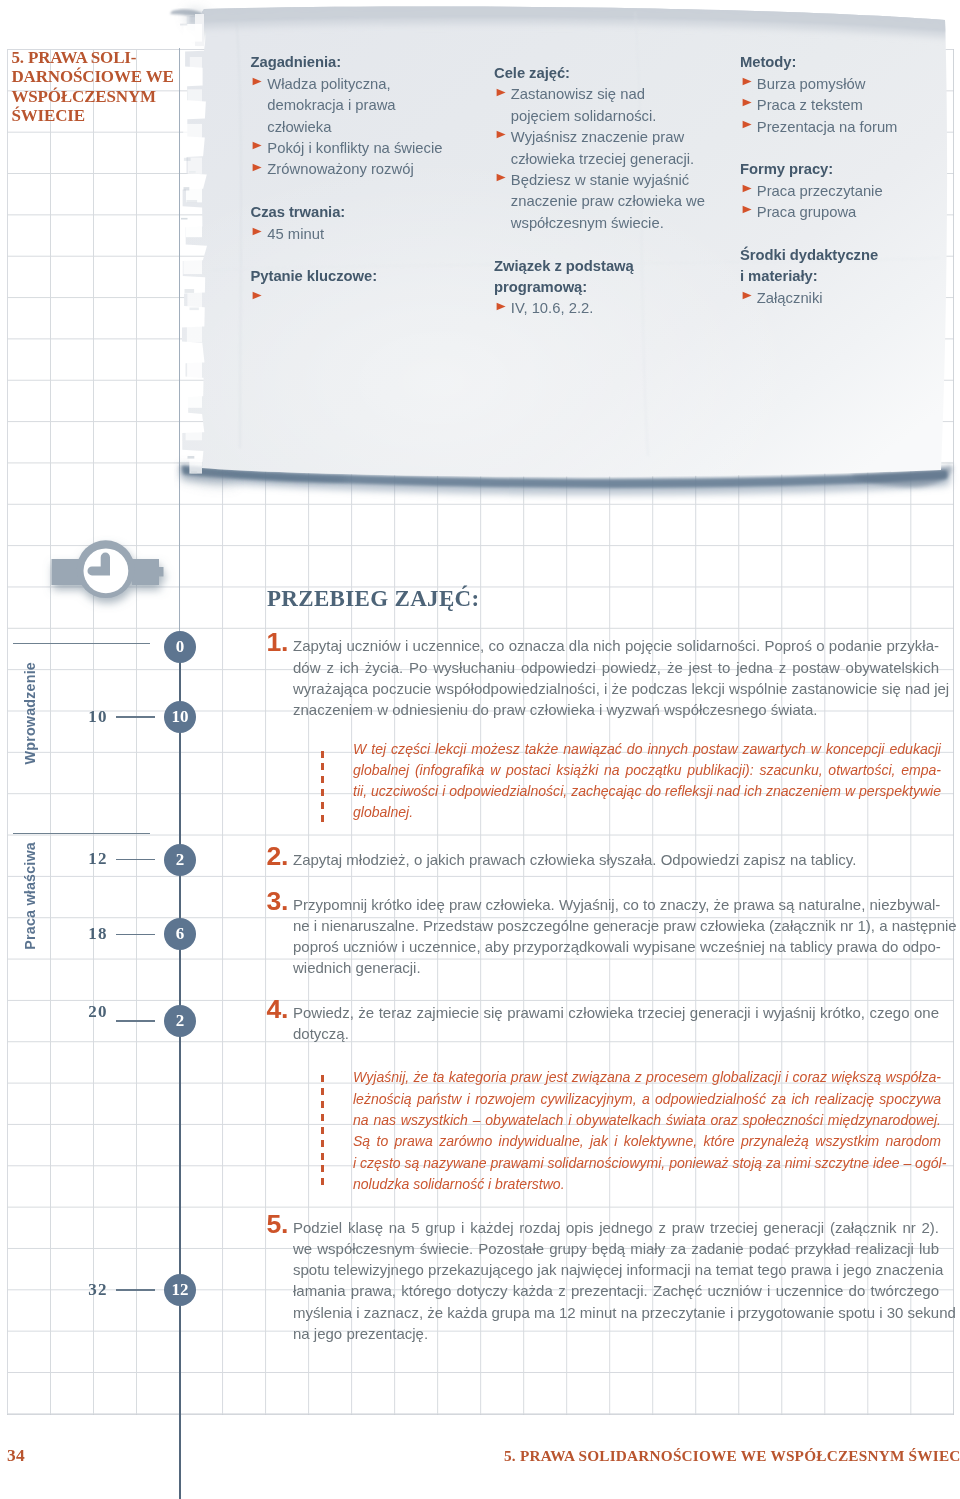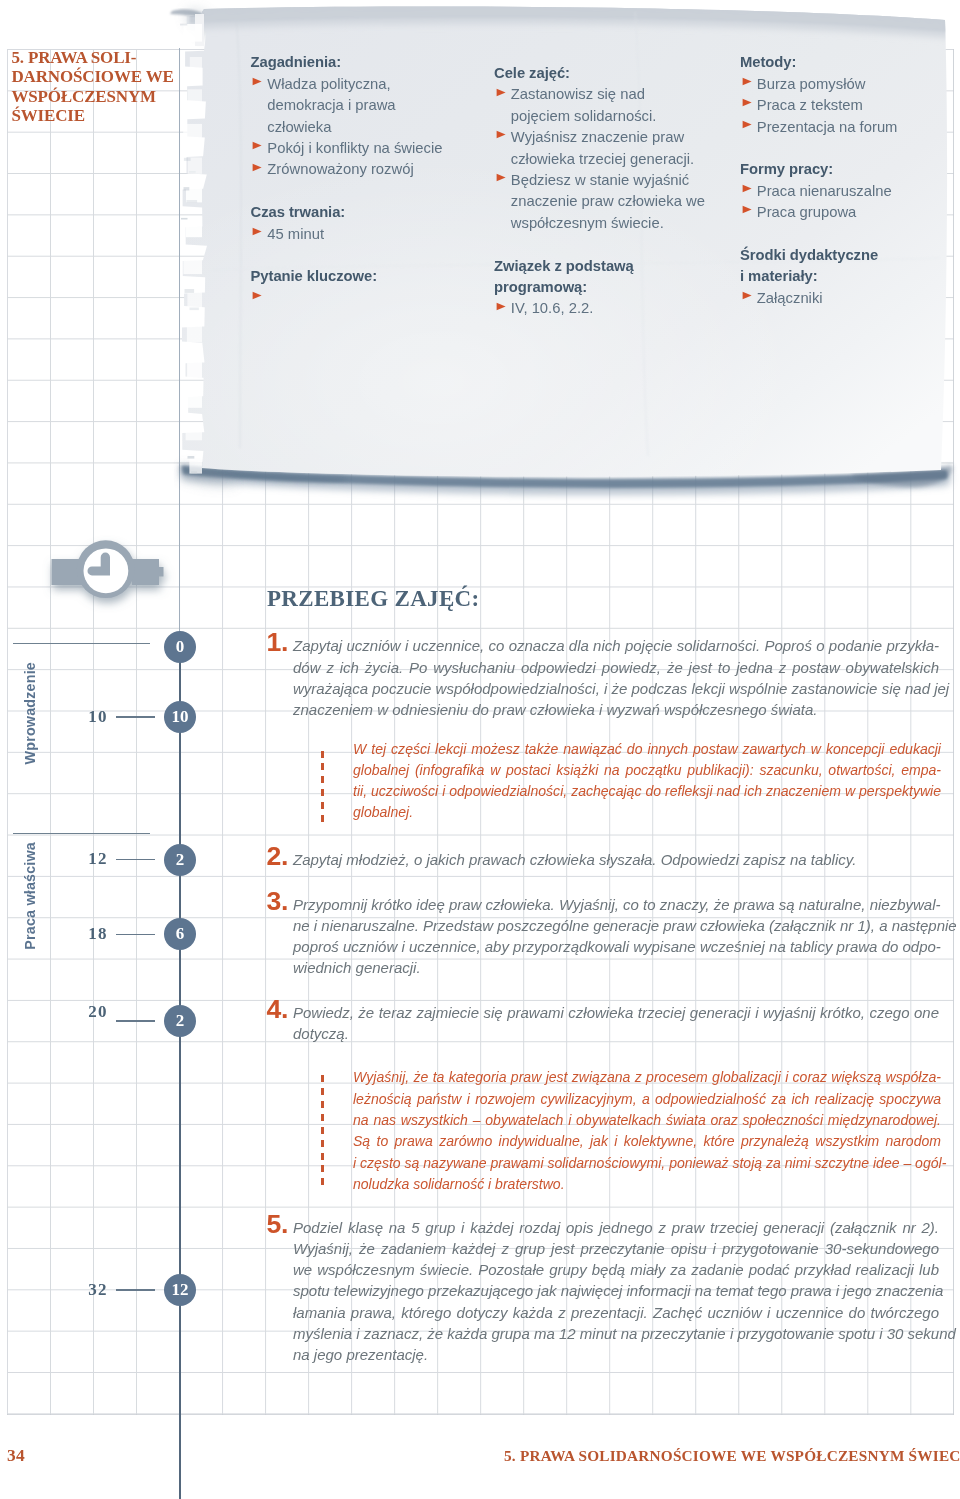--- a/index.html
+++ b/index.html
@@ -52,21 +52,21 @@
   .tl-dash{position:absolute;height:1.5px;background:#66798b;}
   .tl-phase{position:absolute;font-weight:700;font-size:14.3px;color:#5b7490;
     writing-mode:vertical-rl;transform:rotate(180deg);white-space:nowrap;letter-spacing:.2px;}
   .tl-sep{position:absolute;height:1.5px;background:#6f8190;}
 
   
   .step{position:absolute;width:678px;left:261px;}
   .step .num{position:absolute;left:5.5px;font-weight:700;font-size:26.6px;color:#cd5329;
      font-family:"Liberation Sans",sans-serif;letter-spacing:-.2px;line-height:26.6px;top:-6px;}
   .step .txt{margin-left:32px;font-size:15px;line-height:21.2px;color:#6c757b;}
-  .ln{text-align:justify;text-align-last:justify;white-space:nowrap;font-style:italic;}
+  .ln{text-align:justify;text-align-last:justify;white-space:nowrap;}
   .ln.last{text-align:left;text-align-last:left;}
 
   
   .note{position:absolute;left:321px;width:620px;}
   .note .bars{position:absolute;left:0;top:12px;}
   .note .bars i{display:block;width:2.8px;height:7px;background:#c8552f;margin-bottom:5.95px;}
   .note .txt{margin-left:32px;font-style:italic;font-size:14.05px;line-height:21.3px;
     color:#cb5630;text-align:justify;}
 
   
@@ -258,21 +258,21 @@
                 <path d="M0.6 0.7 L9.6 4.5 L0.6 8.3 Z" fill="#d4522a"></path>
               </svg></span><span>Praca z tekstem</span></div>
         <div class="card-li"><span class="bul"><svg width="10" height="9" viewBox="0 0 10 9">
                 <path d="M0.6 0.7 L9.6 4.5 L0.6 8.3 Z" fill="#d4522a"></path>
               </svg></span><span>Prezentacja na forum</span></div>
       </div>
       <div class="card-blk">
         <div class="card-h">Formy pracy:</div>
         <div class="card-li"><span class="bul"><svg width="10" height="9" viewBox="0 0 10 9">
                 <path d="M0.6 0.7 L9.6 4.5 L0.6 8.3 Z" fill="#d4522a"></path>
-              </svg></span><span>Praca nienaruszalne</span></div>
+              </svg></span><span>Praca przeczytanie</span></div>
         <div class="card-li"><span class="bul"><svg width="10" height="9" viewBox="0 0 10 9">
                 <path d="M0.6 0.7 L9.6 4.5 L0.6 8.3 Z" fill="#d4522a"></path>
               </svg></span><span>Praca grupowa</span></div>
       </div>
       <div class="card-blk">
         <div class="card-h">
           <div>Środki dydaktyczne</div>
           <div>i materiały:</div>
         </div>
         <div class="card-li"><span class="bul"><svg width="10" height="9" viewBox="0 0 10 9">
@@ -349,21 +349,20 @@
     <span class="num">4.</span>
     <div class="txt">
       <div class="ln">Powiedz, że teraz zajmiecie się prawami człowieka trzeciej generacji i wyjaśnij krótko, czego one</div>
       <div class="ln last">dotyczą.</div>
     </div>
   </div>
   <div class="step" style="top:1216.8px;">
     <span class="num">5.</span>
     <div class="txt">
       <div class="ln">Podziel klasę na 5 grup i każdej rozdaj opis jednego z praw trzeciej generacji (załącznik nr 2).</div>
-      <div class="ln">Wyjaśnij, że zadaniem każdej z grup jest przeczytanie opisu i przygotowanie 30-sekundowego</div>
       <div class="ln">we współczesnym świecie. Pozostałe grupy będą miały za zadanie podać przykład realizacji lub</div>
       <div class="ln">spotu telewizyjnego przekazującego jak najwięcej informacji na temat tego prawa i jego znaczenia</div>
       <div class="ln">łamania prawa, którego dotyczy każda z prezentacji. Zachęć uczniów i uczennice do twórczego</div>
       <div class="ln">myślenia i zaznacz, że każda grupa ma 12 minut na przeczytanie i przygotowanie spotu i 30 sekund</div>
       <div class="ln last">na jego prezentację.</div>
     </div>
   </div>
   <div class="note" style="top:738.5px;">
     <span class="bars" style="top:12px;">
         <i></i>

